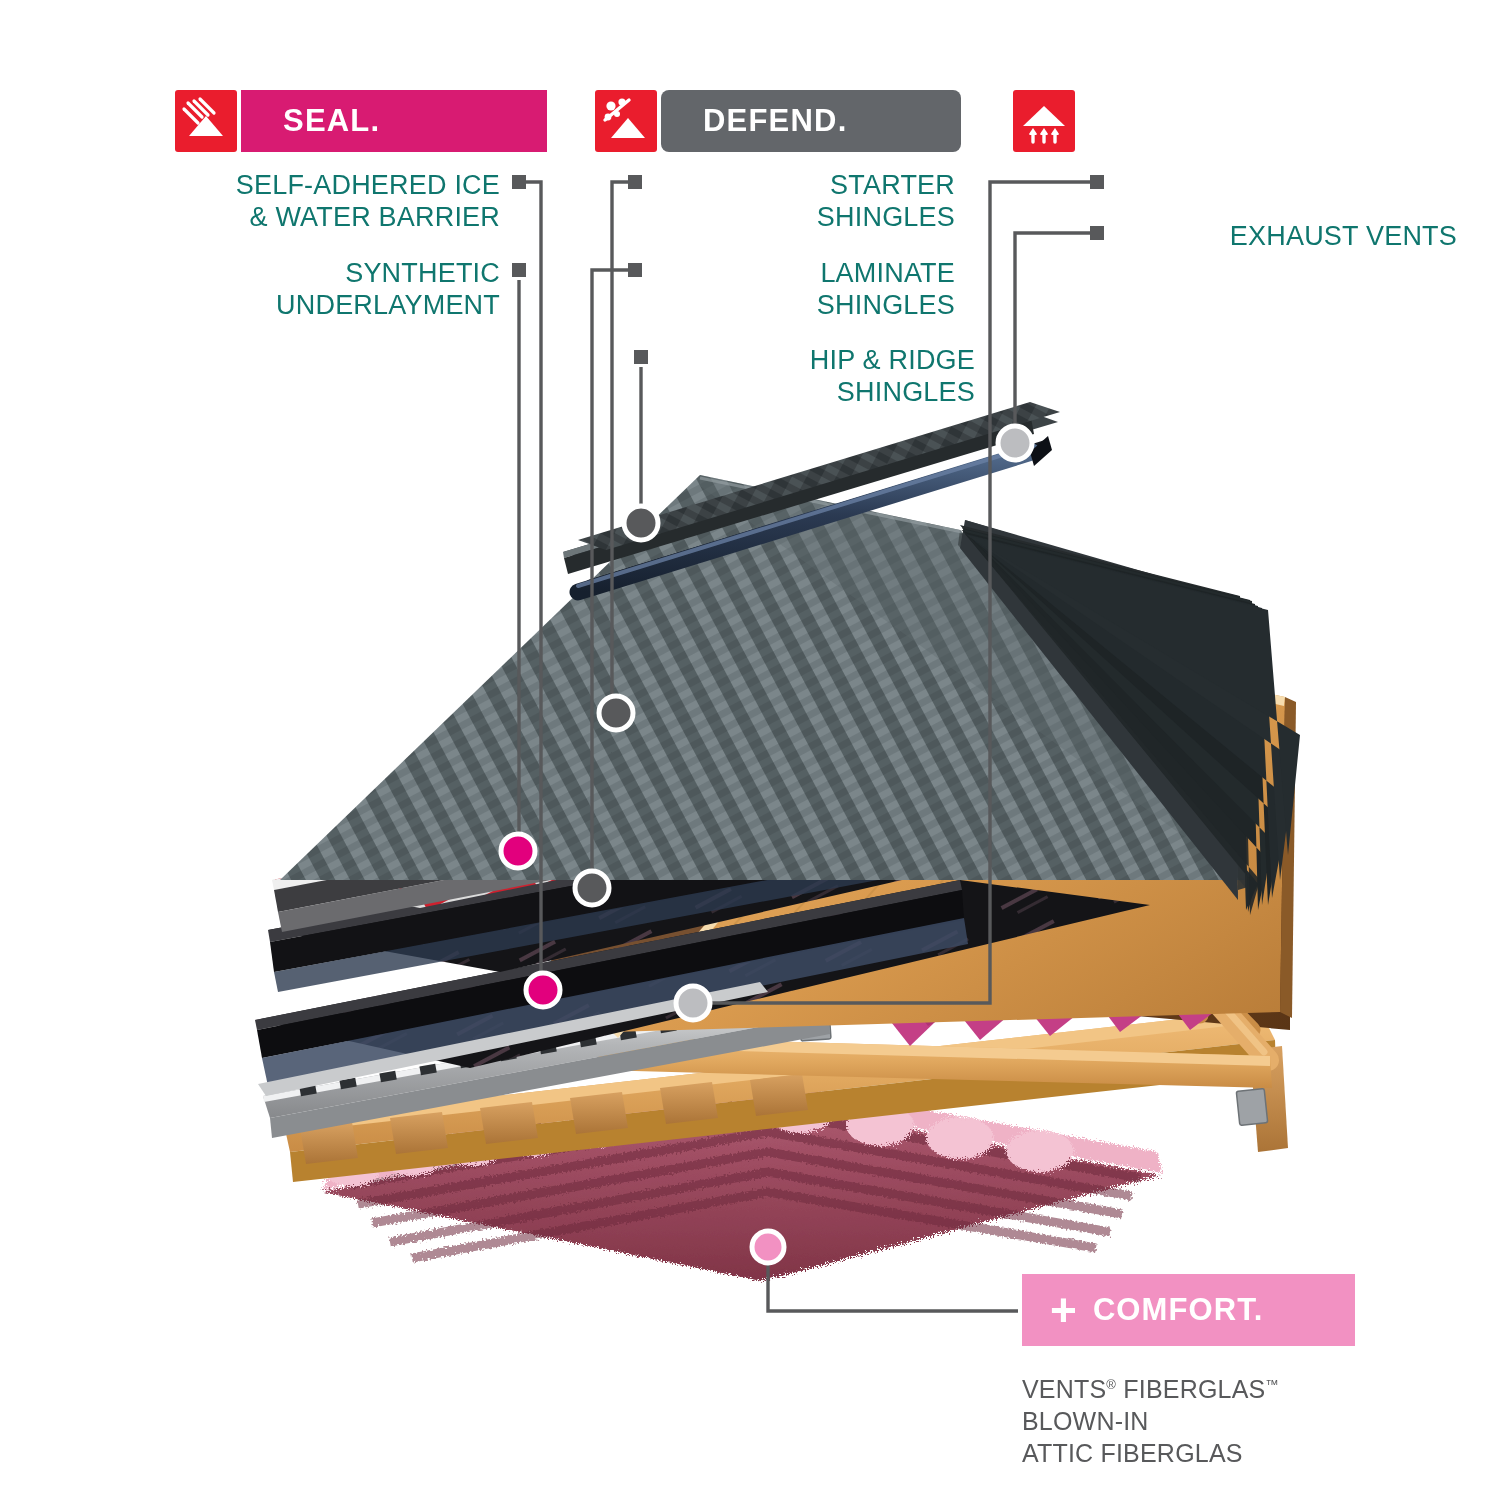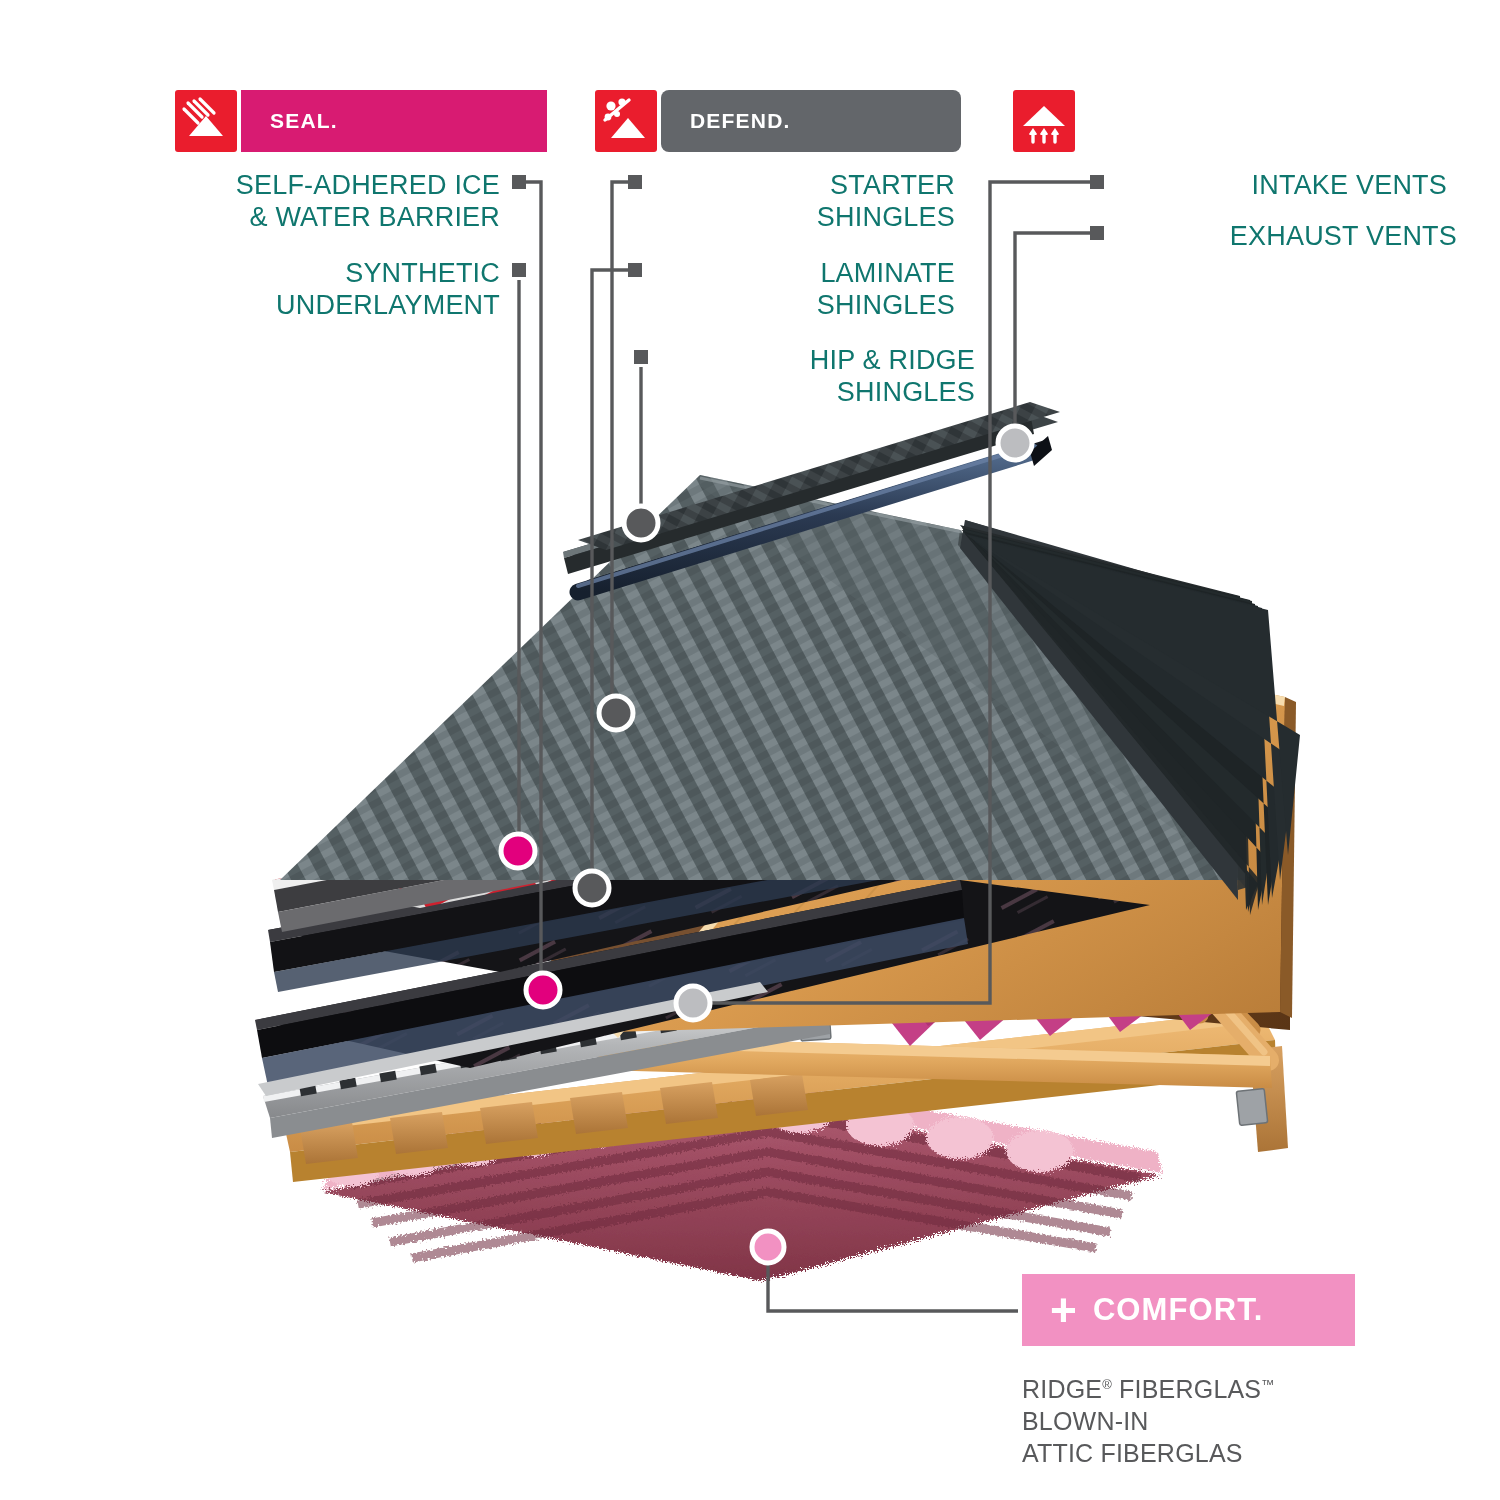--- a/index.html
+++ b/index.html
@@ -6,22 +6,22 @@
   body{width:1500px;height:1500px;position:relative;overflow:hidden;
        font-family:"Liberation Sans","DejaVu Sans",sans-serif;}
 
   #stage{position:absolute;inset:0;width:1500px;height:1500px;}
 
   
   .badge{position:absolute;display:flex;align-items:stretch;height:62px;}
   .badge .ic{width:62px;height:62px;background:#ea1d2d;flex:0 0 62px;
              position:relative;border-radius:3px;}
   .badge .bar{flex:1;display:flex;align-items:center;margin-left:4px;}
-  .badge .bar span{font-size:21px;font-weight:bold;letter-spacing:1.2px;
-                   padding-left:29px;}
+  .badge .bar span{font-size:31px;font-weight:bold;letter-spacing:1.2px;
+                   padding-left:42px;}
 
   #badge-seal{left:175px;top:90px;width:372px;}
   #badge-seal .bar{background:#d81b72;}
   #badge-seal .bar span{color:#ffffff;}
 
   #badge-defend{left:595px;top:90px;width:366px;}
   #badge-defend .bar{background:#63666a;border-radius:8px;}
   #badge-defend .bar span{color:#ffffff;}
 
   #badge-breathe{left:1013px;top:90px;width:383px;}
@@ -471,28 +471,27 @@
 
   <div class="lbl l" style="left:655px;top:170px;width:300px;">STARTER
 SHINGLES</div>
 
   <div class="lbl l" style="left:655px;top:258px;width:300px;">LAMINATE
 SHINGLES</div>
 
   <div class="lbl l" style="left:655px;top:345px;width:320px;">HIP &amp; RIDGE
 SHINGLES</div>
 
-  <div class="lbl l" style="left:1117px;top:170px;width:330px;">INTAKE VENTS</div>
 
   <div class="lbl l" style="left:1117px;top:221px;width:340px;">EXHAUST VENTS</div>
 
   <div id="comfort-badge">
     <span id="comfort-plus">+</span>
     <span id="comfort-text">COMFORT.</span>
   </div>
 
   <div id="comfort-desc">
-    <div><span>RIDGE</span><sup>®</sup><span> FIBERGLAS</span><sup>™</sup></div>
+    <div><span>VENTS</span><sup>®</sup><span> FIBERGLAS</span><sup>™</sup></div>
     <div>BLOWN-IN</div>
     <div>ATTIC FIBERGLAS</div>
   </div>
 
 </div>
 
 </body></html>

